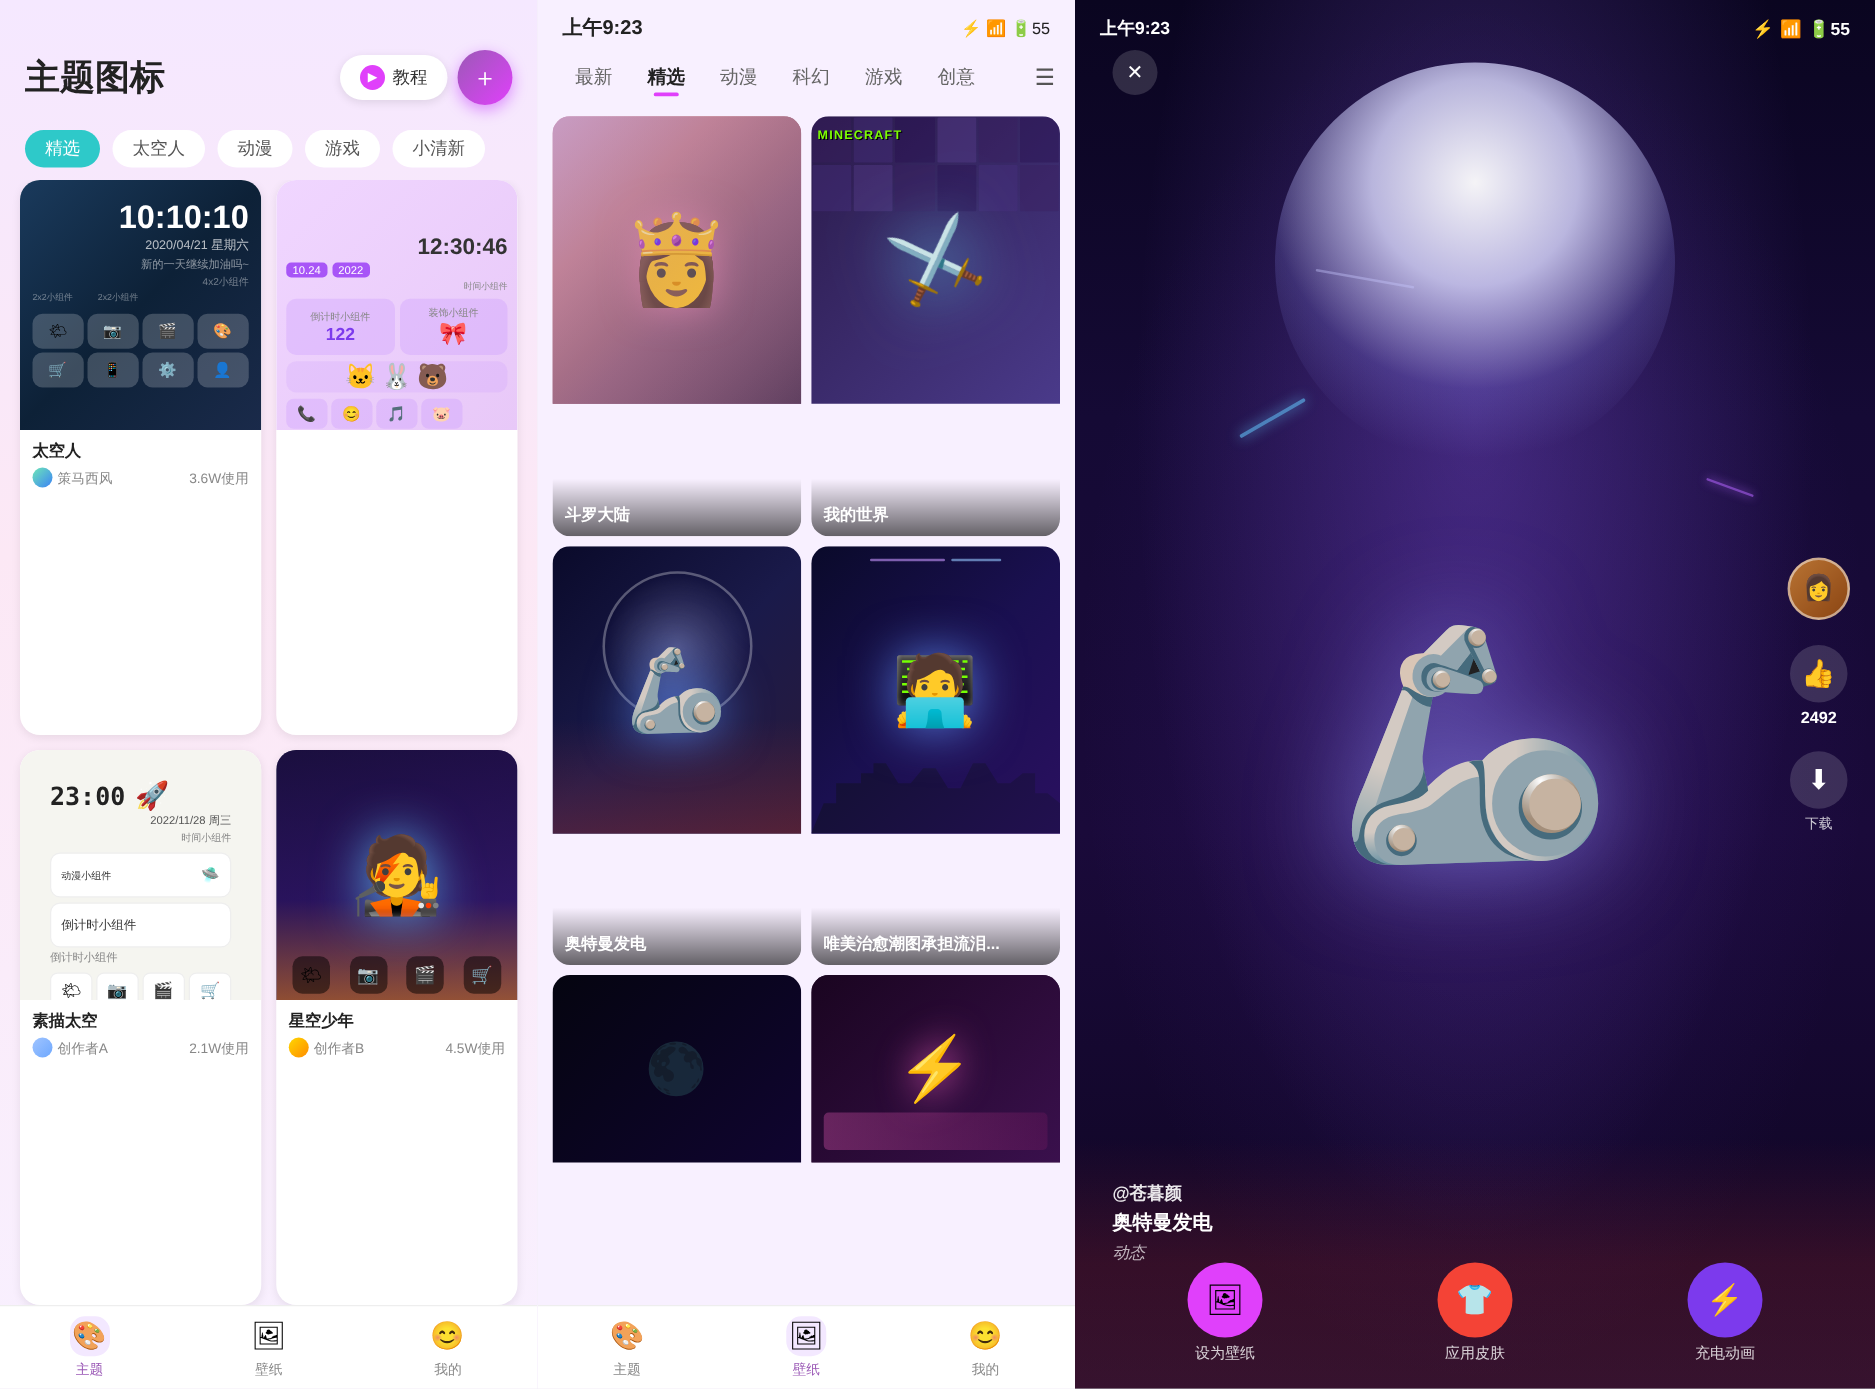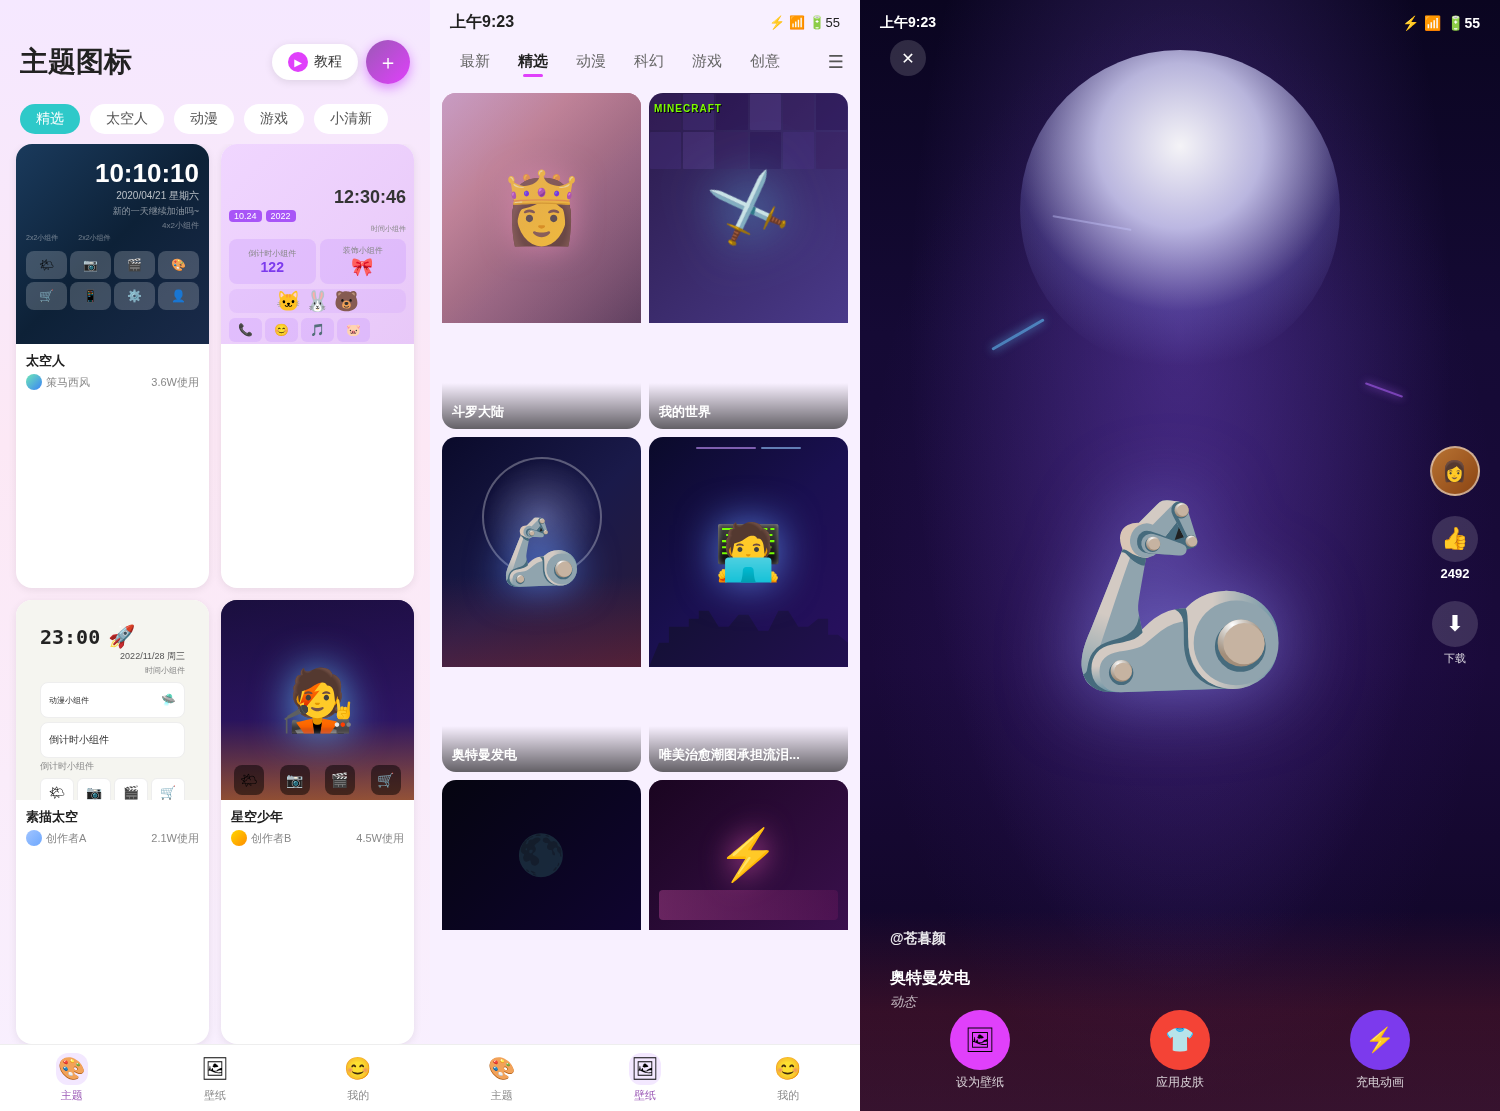--- a/index.html
+++ b/index.html
@@ -662,21 +662,21 @@
       position: absolute;
       bottom: 100px;
       left: 30px;
       right: 80px;
       z-index: 10;
     }
     .p3-author {
       color: rgba(255,255,255,0.9);
       font-size: 14px;
       font-weight: 600;
-      margin-bottom: 20px;
+      margin-bottom: 4px;
     }
     .p3-title {
       color: white;
       font-size: 16px;
       font-weight: 700;
       margin-bottom: 4px;
     }
     .p3-tags {
       display: flex;
       gap: 8px;

